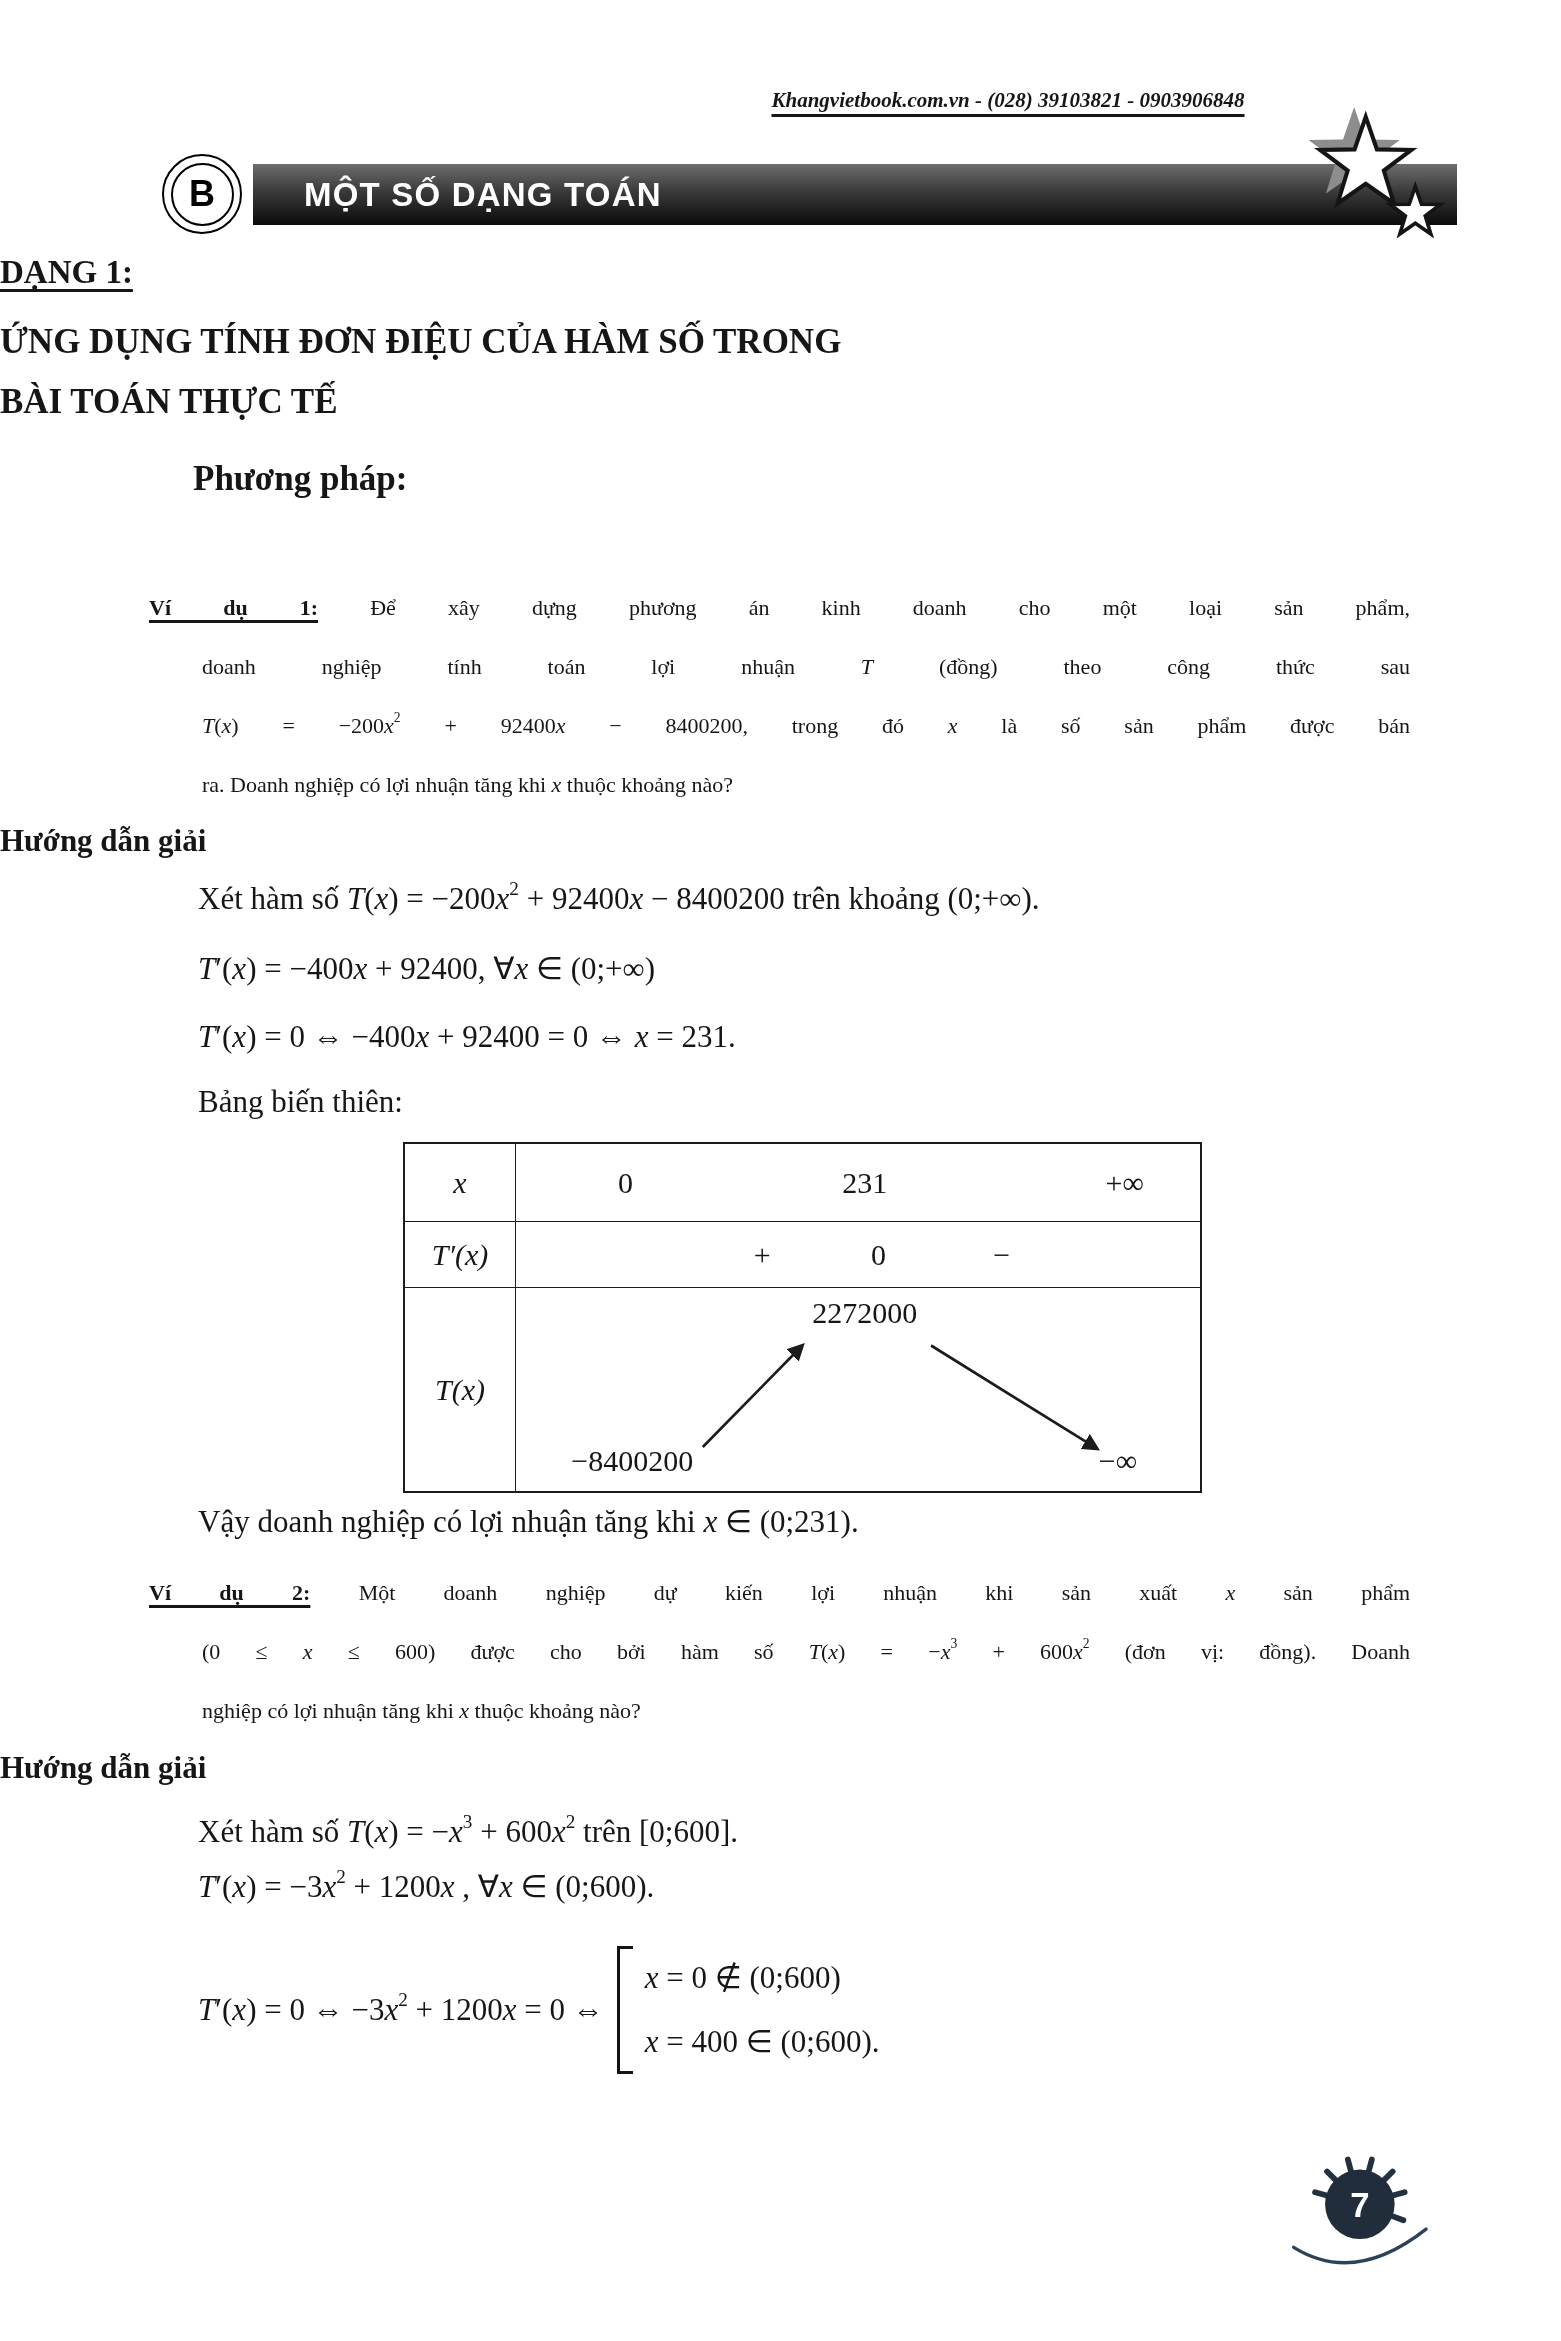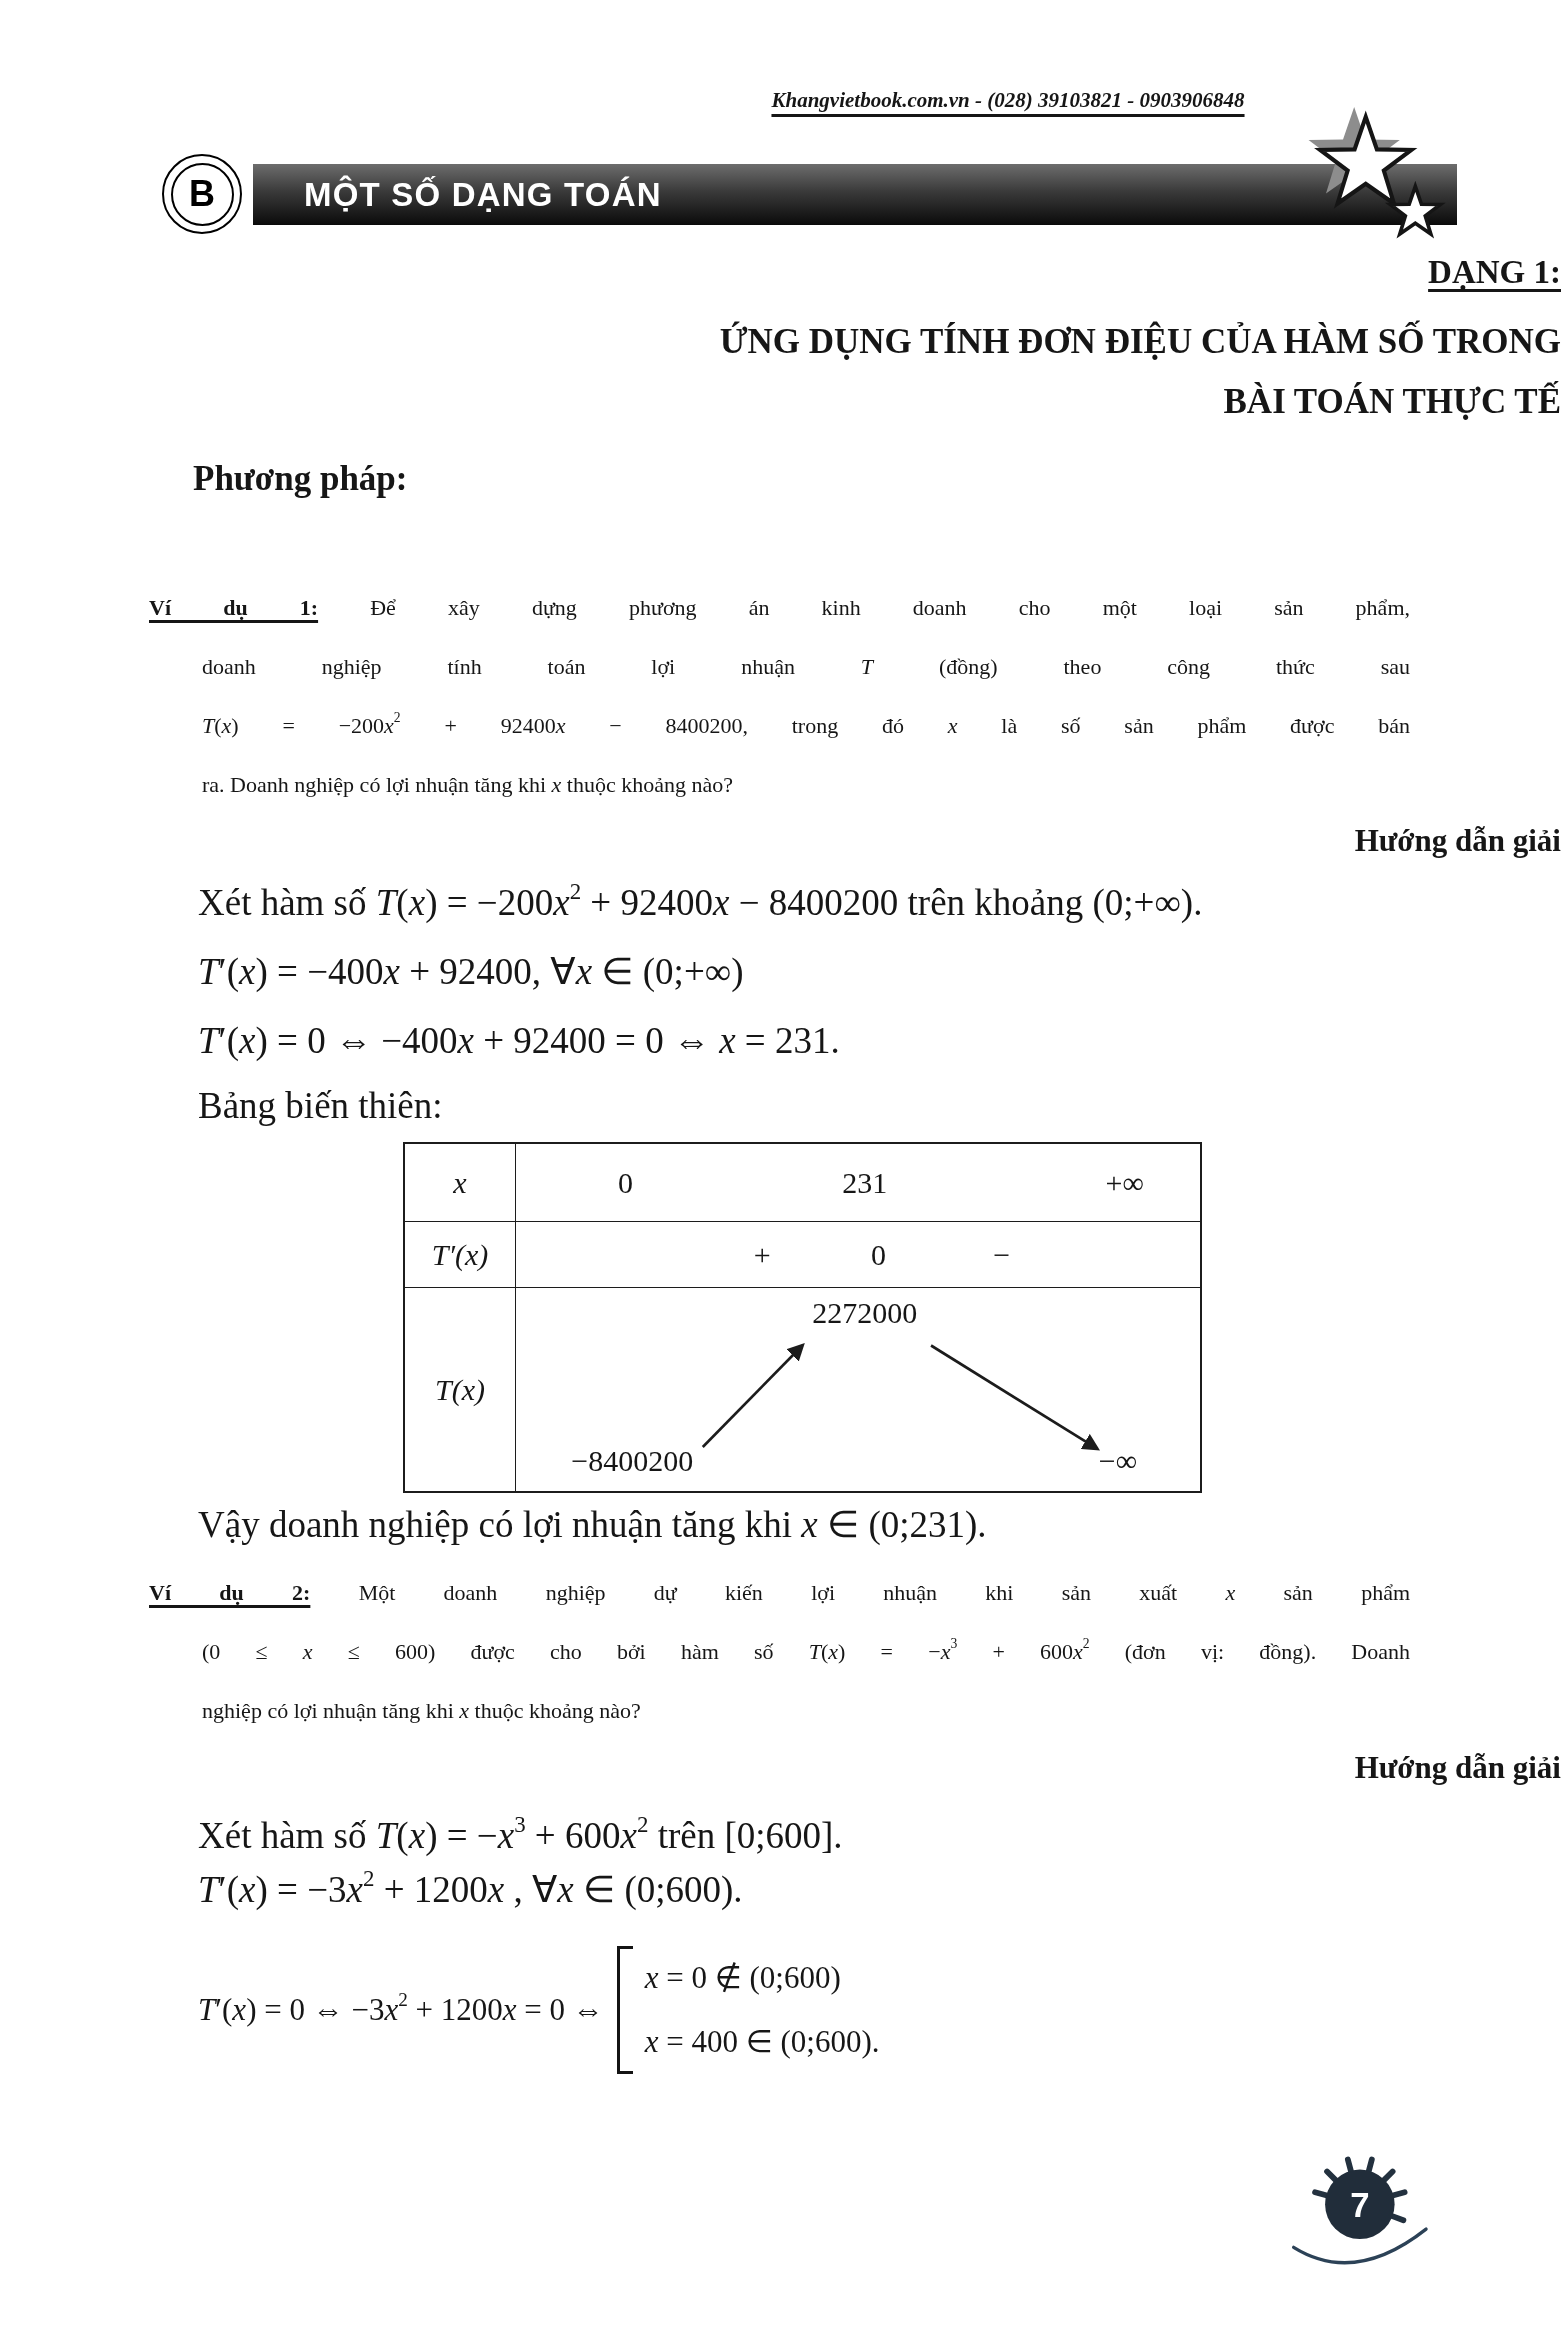--- a/index.html
+++ b/index.html
@@ -1,19 +1,19 @@
 <!DOCTYPE html>
 <html style="font-size:13.2px"><head>
 <meta charset="utf-8">
 <style>
   html,body{margin:0;padding:0;background:#fff}
   .page{position:relative;width:1561px;height:2342px;background:#ffffff;
         font-family:"Liberation Serif",serif;color:#161616;overflow:hidden}
   .abs{position:absolute}
-  .center{left:0;width:1561px;text-align:right}
+  .center{left:0;width:1561px;text-align:left}
   .bold{font-weight:bold}
 
   
   .header{top:88px;left:570px;width:876px;text-align:center;font-size:21px;
           font-weight:bold;font-style:italic}
   .hdr-text{text-decoration:underline;text-decoration-thickness:2.5px;text-underline-offset:6.6px}
 
   
   .b-badge{top:154px;left:162px;width:76px;height:76px;border:2.5px solid #000;border-radius:50%;
            background:#fff;display:flex;align-items:center;justify-content:center;z-index:3}
@@ -37,21 +37,21 @@
 
   
   .method-label{top:459px;left:193px;font-size:35px}
   .method-text{top:522px;left:198px;font-size:31px}
   .para{left:149px;width:1261px;font-size:22px;line-height:59px}
   .vd1{top:578px}
   .vd2{top:1563px}
   .tline{text-align:justify;text-align-last:justify}
   .tline.cont{padding-left:53px}
   .tline.last{text-align-last:left}
-  .sline{left:198px;font-size:37px;white-space:nowrap}
+  .sline{left:198px;font-size:31px;white-space:nowrap}
   .s1l1{top:881px}.s1l2{top:950px}.s1l3{top:1019px}
   .bbt-label{top:1084px}
   .concl{top:1503px}
   .s2l1{top:1814px}.s2l2{top:1868px}
 
   .seg.bd{font-weight:bold}
   .seg.und{text-decoration:underline;text-decoration-thickness:2.5px;text-underline-offset:5px}
   sup{font-size:62%;line-height:0;position:relative;top:-2.5px}
 
   

